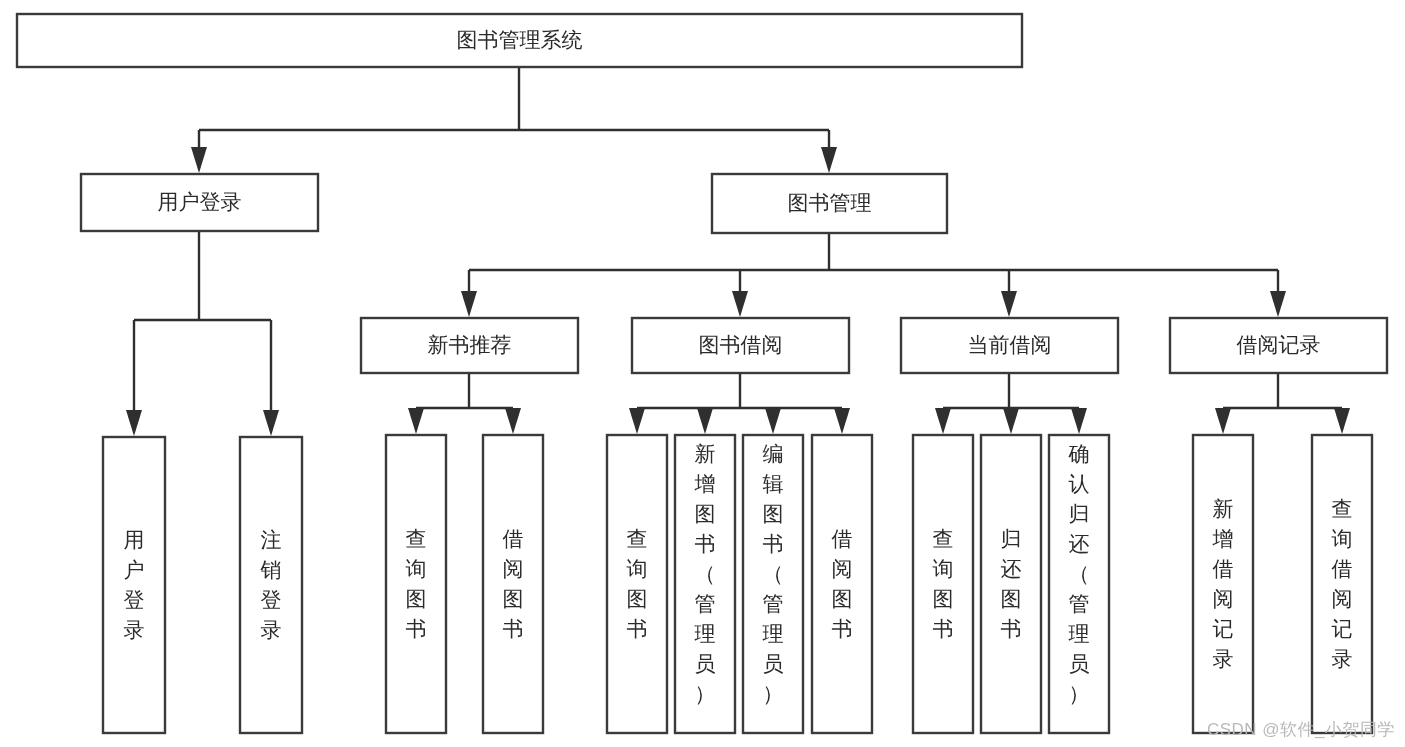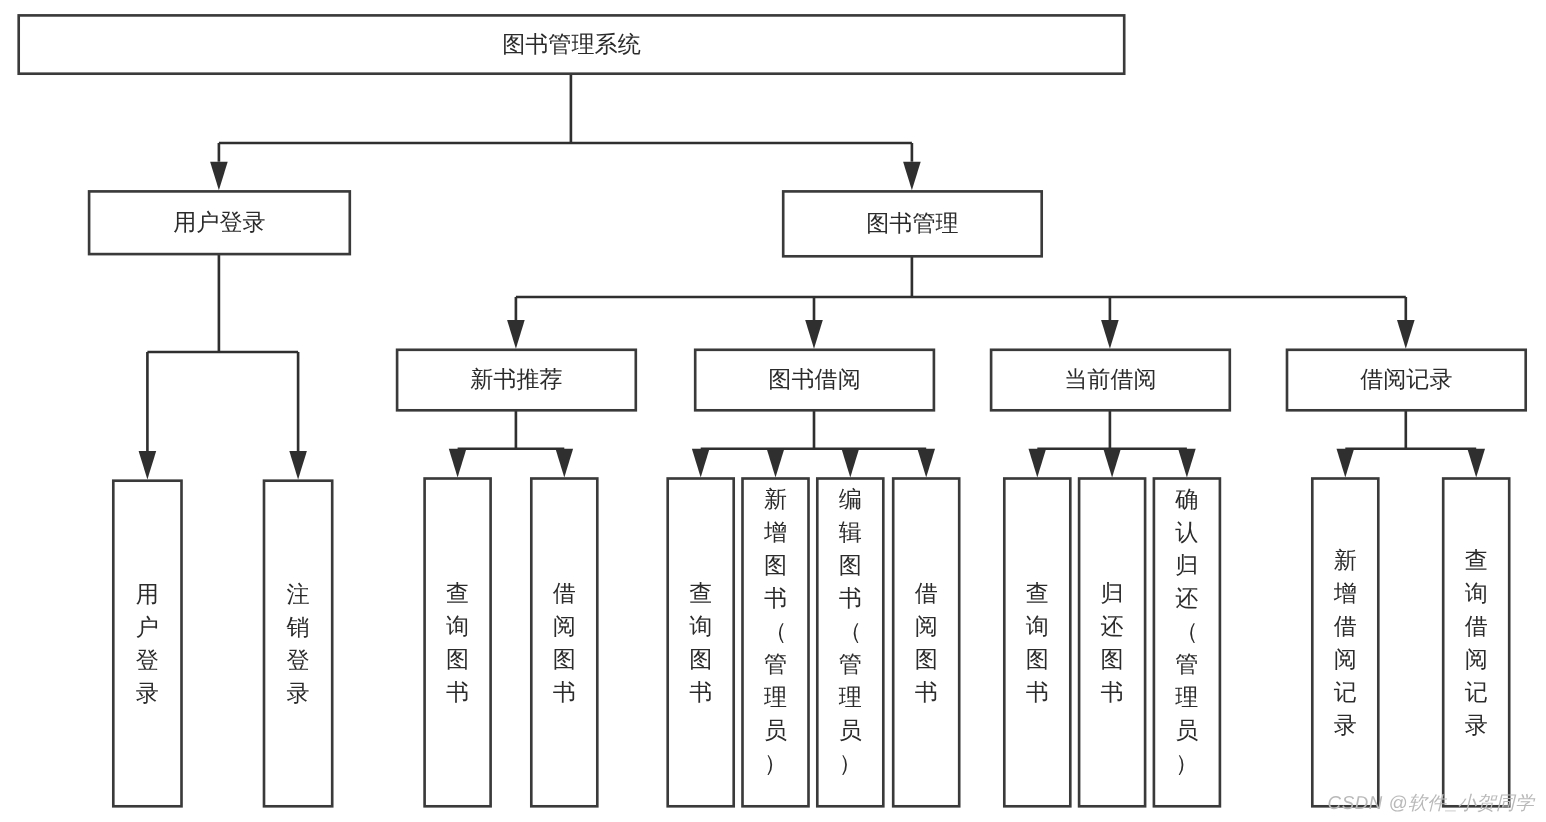--- a/index.html
+++ b/index.html
@@ -55,21 +55,20 @@
   }
   .watermark {
     position: absolute;
     right: 10px;
     bottom: 6px;
     font-family: "Liberation Sans", "DejaVu Sans", sans-serif;
     font-size: 17px;
     color: #b9b9b9;
     white-space: nowrap;
     letter-spacing: 0.5px;
-    font-style: italic;
   }
 </style>
 </head>
 <body>
 
 <div id="diagram-root">
   <svg class="diagram-canvas" id="diagram-svg" viewBox="0 0 1405 747" xmlns="http://www.w3.org/2000/svg">
       <g>
         <g>
           <path class="connector" d="M 519 67 L 519 130"></path>

